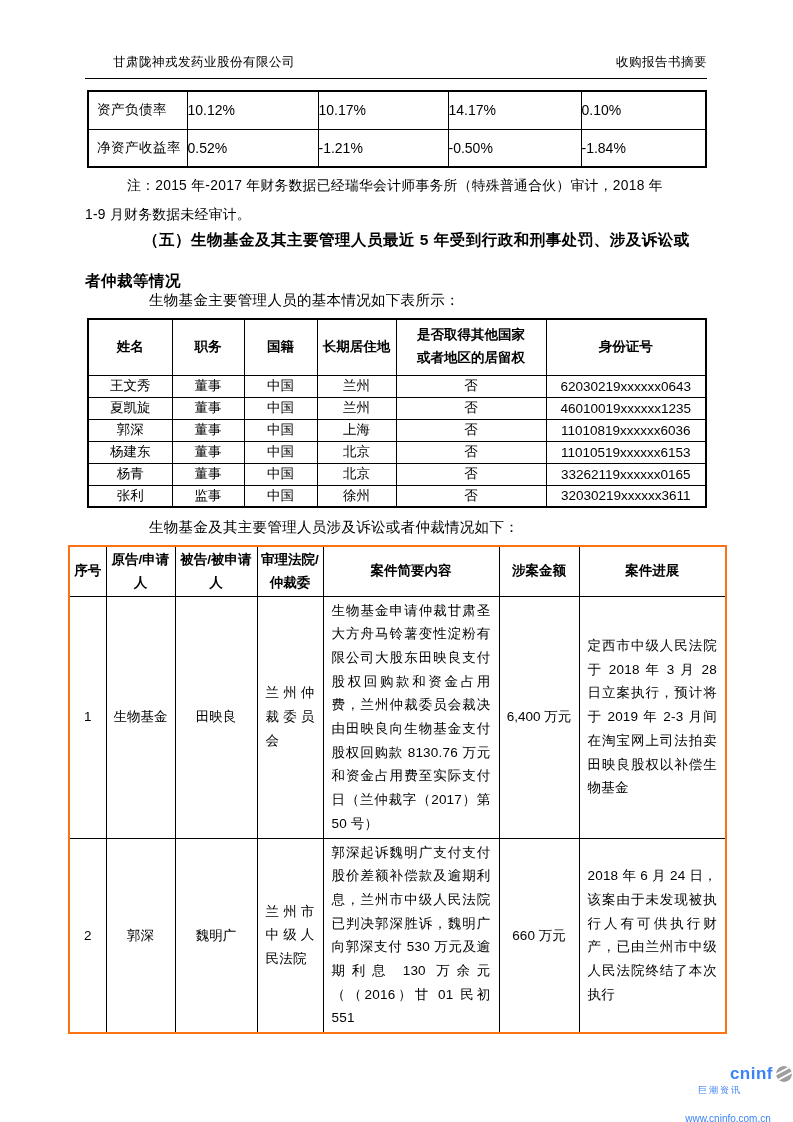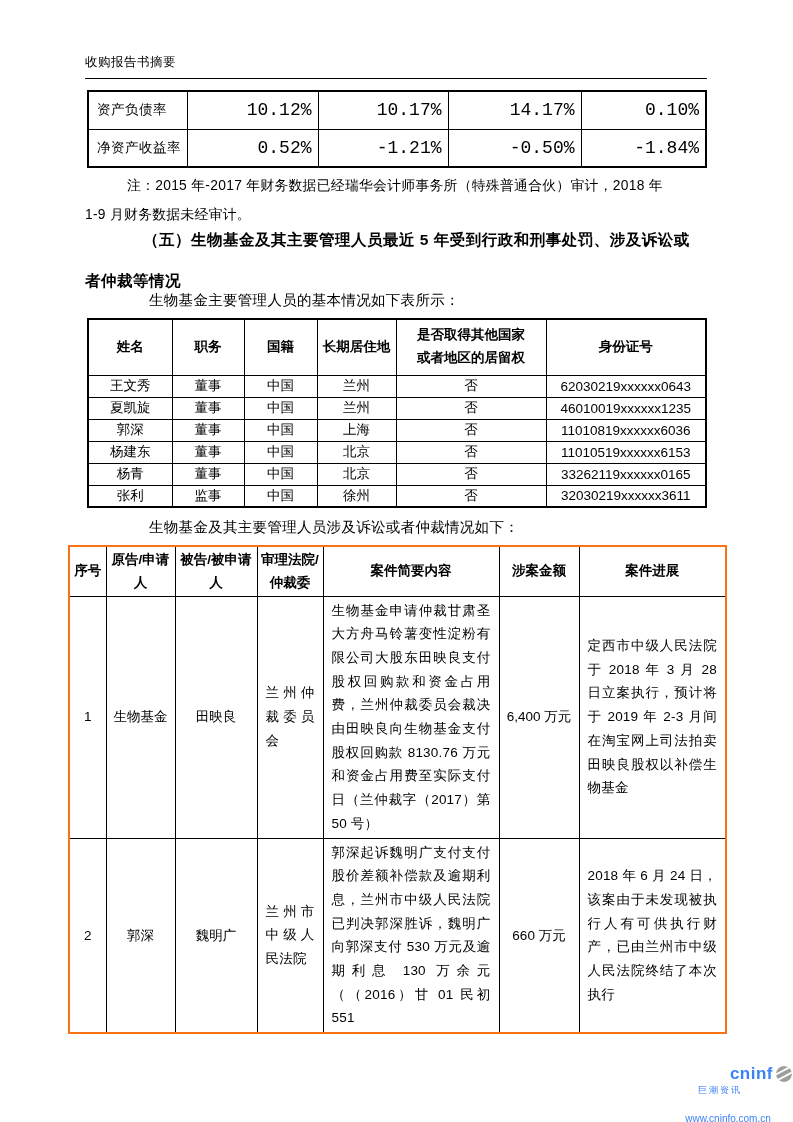--- a/index.html
+++ b/index.html
@@ -31,21 +31,21 @@
   td, th { border: 1px solid #000; overflow: hidden; }
 
   
   .fin-table {
     position: absolute; top: 90px; left: 87px; width: 618px;
     border: 2px solid #000;
     font-size: 13.5px;
   }
   .fin-table td { height: 38px; }
   .fin-table td.lbl { text-align: left; padding-left: 8px; letter-spacing: 0.5px; }
-  .fin-table td.val { text-align: right; padding-right: 6px; font-size: 18px; font-family: Liberation Mono, monospace; }
+  .fin-table td.val { padding-right: 6px; font-size: 14px; }
 
   .note {
     position: absolute; top: 171px; left: 85px; width: 626px;
     font-size: 13.8px; line-height: 29px; letter-spacing: 0.3px;
   }
   .note .l1 { text-indent: 42px; }
 
   .sec-heading {
     position: absolute; top: 219px; left: 85px; width: 606px;
     font-weight: bold; font-size: 15.5px; line-height: 41px;
@@ -99,20 +99,21 @@
   }
   .cninfo .brand-cn { font-size: 9px; letter-spacing: 2px; padding-right: 16px; margin-top: 1px; }
   .cninfo .brand-url { font-size: 10px; margin-top: 18px; font-family: "Liberation Sans", sans-serif; }
 </style>
 </head>
 <body>
 
 <div class="page">
 
   <div class="doc-header">
+    <span class="hl">甘肃陇神戎发药业股份有限公司</span>
     <span class="hr">收购报告书摘要</span>
   </div>
 
   <table class="fin-table">
     <colgroup>
       <col style="width:99px">
         <col style="width:131px">
         <col style="width:130px">
       <col style="width:133px">
         <col style="width:125px">

